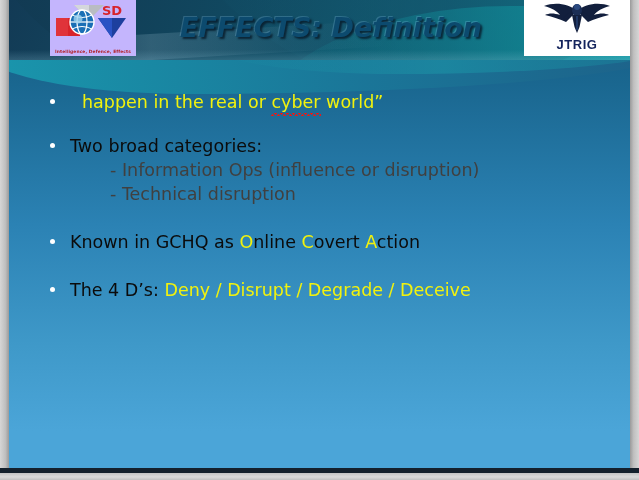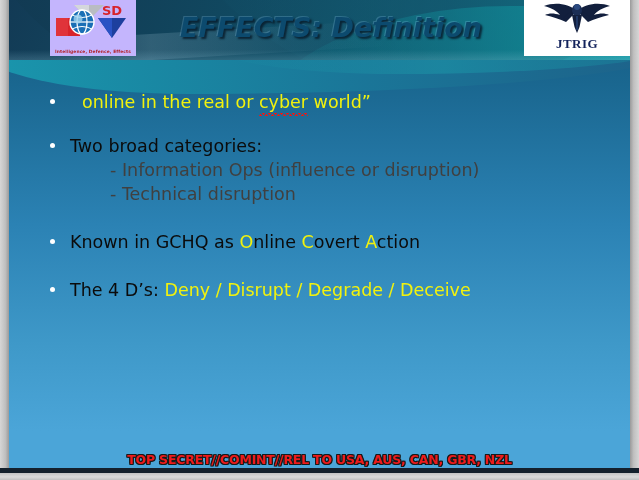--- a/index.html
+++ b/index.html
@@ -150,21 +150,21 @@
   .logo-right {
     position: absolute;
     right: 9px; top: 0; width: 106px; height: 56px;
     background: #ffffff;
     overflow: hidden;
   }
   .logo-right .jtrig {
     position: absolute;
     left: 0; right: 0; bottom: 4px;
     text-align: center;
-    font-family: Liberation Serif, serif;
+    font-family: Liberation Sans, sans-serif;
     font-size: 13px;
     font-weight: bold;
     color: #13235c;
     letter-spacing: 0.5px;
   }
 
   
   .content {
     position: absolute;
     left: 46px; top: 90px; width: 570px;
@@ -296,21 +296,21 @@
       <path d="M59 13 L65 18" stroke="#121f3d" stroke-width="2.4" stroke-linecap="round"></path>
     </svg>
     <div class="jtrig">JTRIG</div>
   </div>
 
   <div class="content">
 
     <div class="blk bullet-row">
       <span class="bullet-dot"></span>
       <div class="line yellow" style="padding-left:12px;">
-        <span>online in the real or </span><span class="squig">cyber</span><span> world”</span>
+        <span>happen in the real or </span><span class="squig">cyber</span><span> world”</span>
       </div>
     </div>
 
     <div class="gap-a"></div>
 
     <div class="blk bullet-row">
       <span class="bullet-dot"></span>
       <div class="line black">Two broad categories:</div>
       <div class="line sub">- Information Ops (influence or disruption)</div>
       <div class="line sub">- Technical disruption</div>
@@ -329,18 +329,17 @@
 
     <div class="blk bullet-row">
       <span class="bullet-dot"></span>
       <div class="line black">
         <span>The 4 D’s: </span><span class="hl">Deny / Disrupt / Degrade / Deceive</span>
       </div>
     </div>
 
   </div>
 
-  <div class="classif">TOP SECRET//COMINT//REL TO USA, AUS, CAN, GBR, NZL</div>
 
   <div class="frame-bottom-dark"></div>
   <div class="frame-bottom-light"></div>
 
 </div>
 
 </body></html>

